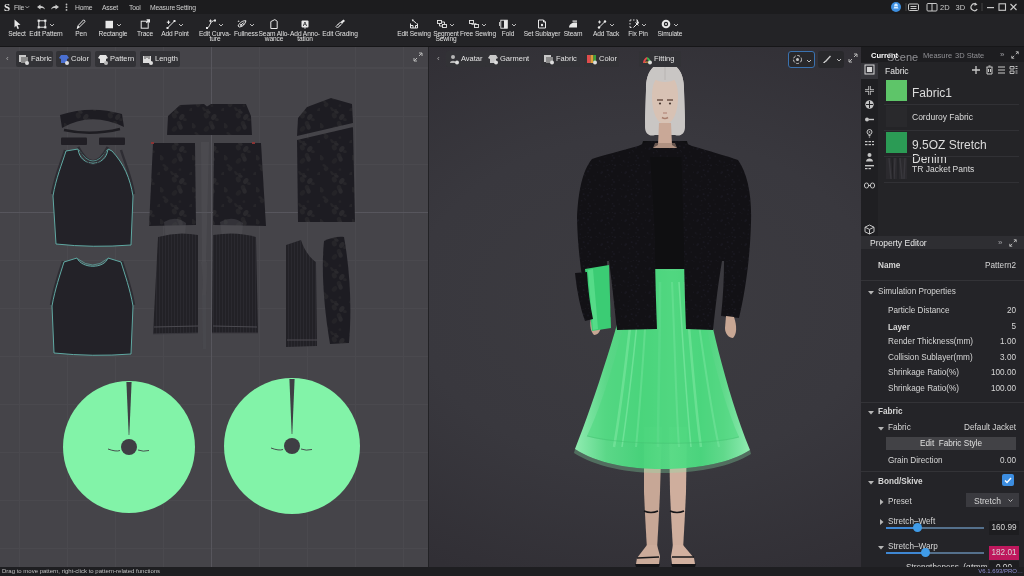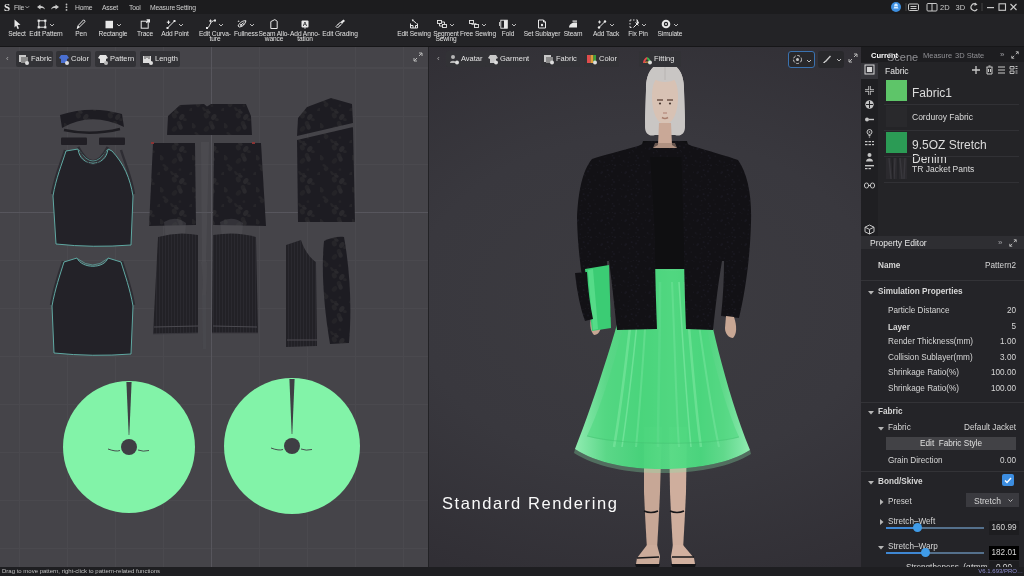--- a/index.html
+++ b/index.html
@@ -452,21 +452,20 @@
 <path d="M234,62 L238,62" stroke="#b5897b" stroke-width="1.2"></path>
 <path d="M233,66.5 Q236,68.5 239,66.5" stroke="#a97f6f" stroke-width="1.6" fill="none"></path>
 <path d="M217,38 C217,20 225,12 236,12 C247,12 255,20 255,38 L255,44 C251,37 250,30 248,27 C244,30 240,31 236,31 C232,31 228,30 224,27 C222,30 221,37 217,44 Z" fill="#c9c6c4"></path>
 <path d="M217,40 L216,68 C216,77 219,83 225,84 C222,70 222,54 223,44 Z" fill="#c9c6c4"></path>
 <path d="M255,40 L256,68 C256,77 253,83 247,84 C250,70 250,54 249,44 Z" fill="#c9c6c4"></path>
 <path d="M236,12 L236,29" stroke="#b8b4b2" stroke-width="1"></path>
 <path d="M230,72 L242,72 L243,94 L248,97 L224,97 L229,94 Z" fill="#c9a897"></path>
 <path d="M224,97 L248,97 L246,92 L226,92 Z" fill="#9e8273" opacity="0.6"></path>
 </g>
 </svg>
-<div style="position:absolute;left:13px;top:447px;color:#fafafa;font-size:16.5px;font-weight:500;letter-spacing:1.6px;z-index:4">Standard Rendering</div>
 <div class="tabbar">
 <span style="position:absolute;left:8px;top:7px;color:#aaa;font-size:8px">‹</span>
 <div class="tab" style="left:17px;width:42px"><svg class="ticn" viewBox="0 0 12 11">
             <circle cx="5" cy="3" r="2" fill="#b5b5b5"></circle>
             <path d="M2 9 C2 6 8 6 8 9 Z" fill="#b5b5b5"></path>
             <circle cx="9" cy="8.5" r="2" fill="#ddd"></circle>
           </svg>Avatar</div>
 <div class="tab" style="left:56px;width:45px"><svg class="ticn" viewBox="0 0 12 11">
             <path d="M3 1 L9 1 L11 4 L9 5 L9 9 L3 9 L3 5 L1 4 Z" fill="#c9c9c9"></path>
             <circle cx="9" cy="8.5" r="2" fill="#ddd"></circle>
@@ -603,21 +602,21 @@
           <path d="M1 9 L4 6 M6 4 L9 1 M9 1 L6 1 M9 1 L9 4 M1 9 L4 9 M1 9 L1 6" stroke="#b9b9b9" stroke-width="1.2" fill="none"></path>
         </svg>
       </div>
 <div style="position:absolute;left:0;top:202px;width:163px;height:327px;background:#242428;font-size:8.2px;color:#c9c9c9">
         <span style="position:absolute;left:17px;top:12px;font-weight:bold;color:#d6d6d6">Name</span>
         <span style="position:absolute;right:8px;top:12px;color:#d6d6d6">Pattern2</span>
         <div style="position:absolute;left:0;top:31px;width:163px;height:1px;background:#333337"></div>
         <svg style="position:absolute;left:7px;top:41px" width="6" height="5" viewBox="0 0 6 5">
           <path d="M0 1 L6 1 L3 4.5 Z" fill="#b5b5b5"></path>
         </svg>
-        <span style="position:absolute;left:17px;top:38px;font-weight:bold;color:#d6d6d6">Simulation Properties</span>
+        <span style="position:absolute;left:17px;top:38px;font-weight:normal;color:#d6d6d6">Simulation Properties</span>
         <span style="position:absolute;left:27px;top:57px;font-weight:normal;color:#d6d6d6">Particle Distance</span>
         <span style="position:absolute;right:8px;top:57px;color:#d6d6d6">20</span>
         <span style="position:absolute;left:27px;top:74px;font-weight:bold;color:#d6d6d6">Layer</span>
         <span style="position:absolute;right:8px;top:72.5px;color:#d6d6d6">5</span>
         <span style="position:absolute;left:27px;top:88.0px;font-weight:normal;color:#d6d6d6">Render Thickness(mm)</span>
         <span style="position:absolute;right:8px;top:88.0px;color:#d6d6d6">1.00</span>
         <span style="position:absolute;left:27px;top:103.5px;font-weight:normal;color:#d6d6d6">Collision Sublayer(mm)</span>
         <span style="position:absolute;right:8px;top:103.5px;color:#d6d6d6">3.00</span>
         <span style="position:absolute;left:27px;top:119.0px;font-weight:normal;color:#d6d6d6">Shrinkage Ratio(%)</span>
         <span style="position:absolute;right:8px;top:119.0px;color:#d6d6d6">100.00</span>
@@ -663,19 +662,19 @@
         <div style="position:absolute;left:25px;top:278px;width:33px;height:2px;background:#3f87d2"></div>
         <div style="position:absolute;left:52px;top:274px;width:9px;height:9px;border-radius:50%;background:#3f9be8"></div>
         <div style="position:absolute;left:128px;top:272px;width:30px;height:14px;background:#1d1d20;color:#d6d6d6;text-align:center;line-height:14px">160.99</div>
         <svg style="position:absolute;left:17px;top:296px" width="6" height="5" viewBox="0 0 6 5">
           <path d="M0 1 L6 1 L3 4.5 Z" fill="#b5b5b5"></path>
         </svg>
         <span style="position:absolute;left:27px;top:293px;font-weight:normal;color:#d6d6d6">Stretch–Warp</span>
         <div style="position:absolute;left:25px;top:303px;width:98px;height:2px;background:#54708c"></div>
         <div style="position:absolute;left:25px;top:303px;width:42px;height:2px;background:#3f87d2"></div>
         <div style="position:absolute;left:60px;top:299px;width:9px;height:9px;border-radius:50%;background:#3f9be8"></div>
-        <div style="position:absolute;left:128px;top:297px;width:30px;height:14px;background:#000000;color:#d6d6d6;text-align:center;line-height:14px">182.01</div>
+        <div style="position:absolute;left:128px;top:297px;width:30px;height:14px;background:#be185d;color:#d6d6d6;text-align:center;line-height:14px">182.01</div>
         <span style="position:absolute;left:45px;top:314px;color:#d6d6d6">Strengtheness&nbsp; (g*mm...</span>
         <div style="position:absolute;left:128px;top:312px;width:30px;height:13px;background:#1d1d20;color:#d6d6d6;text-align:center;line-height:13px">0.00</div>
       </div>
 </div>
 </div>
 <div id="statusbar"><span style="margin-left:2px">Drag to move pattern, right-click to pattern-related functions</span><span style="position:absolute;right:1px;top:0;color:#8f8fd0;font-size:6px">V6.1.693/PRO…</span></div>
 
 </body></html>

